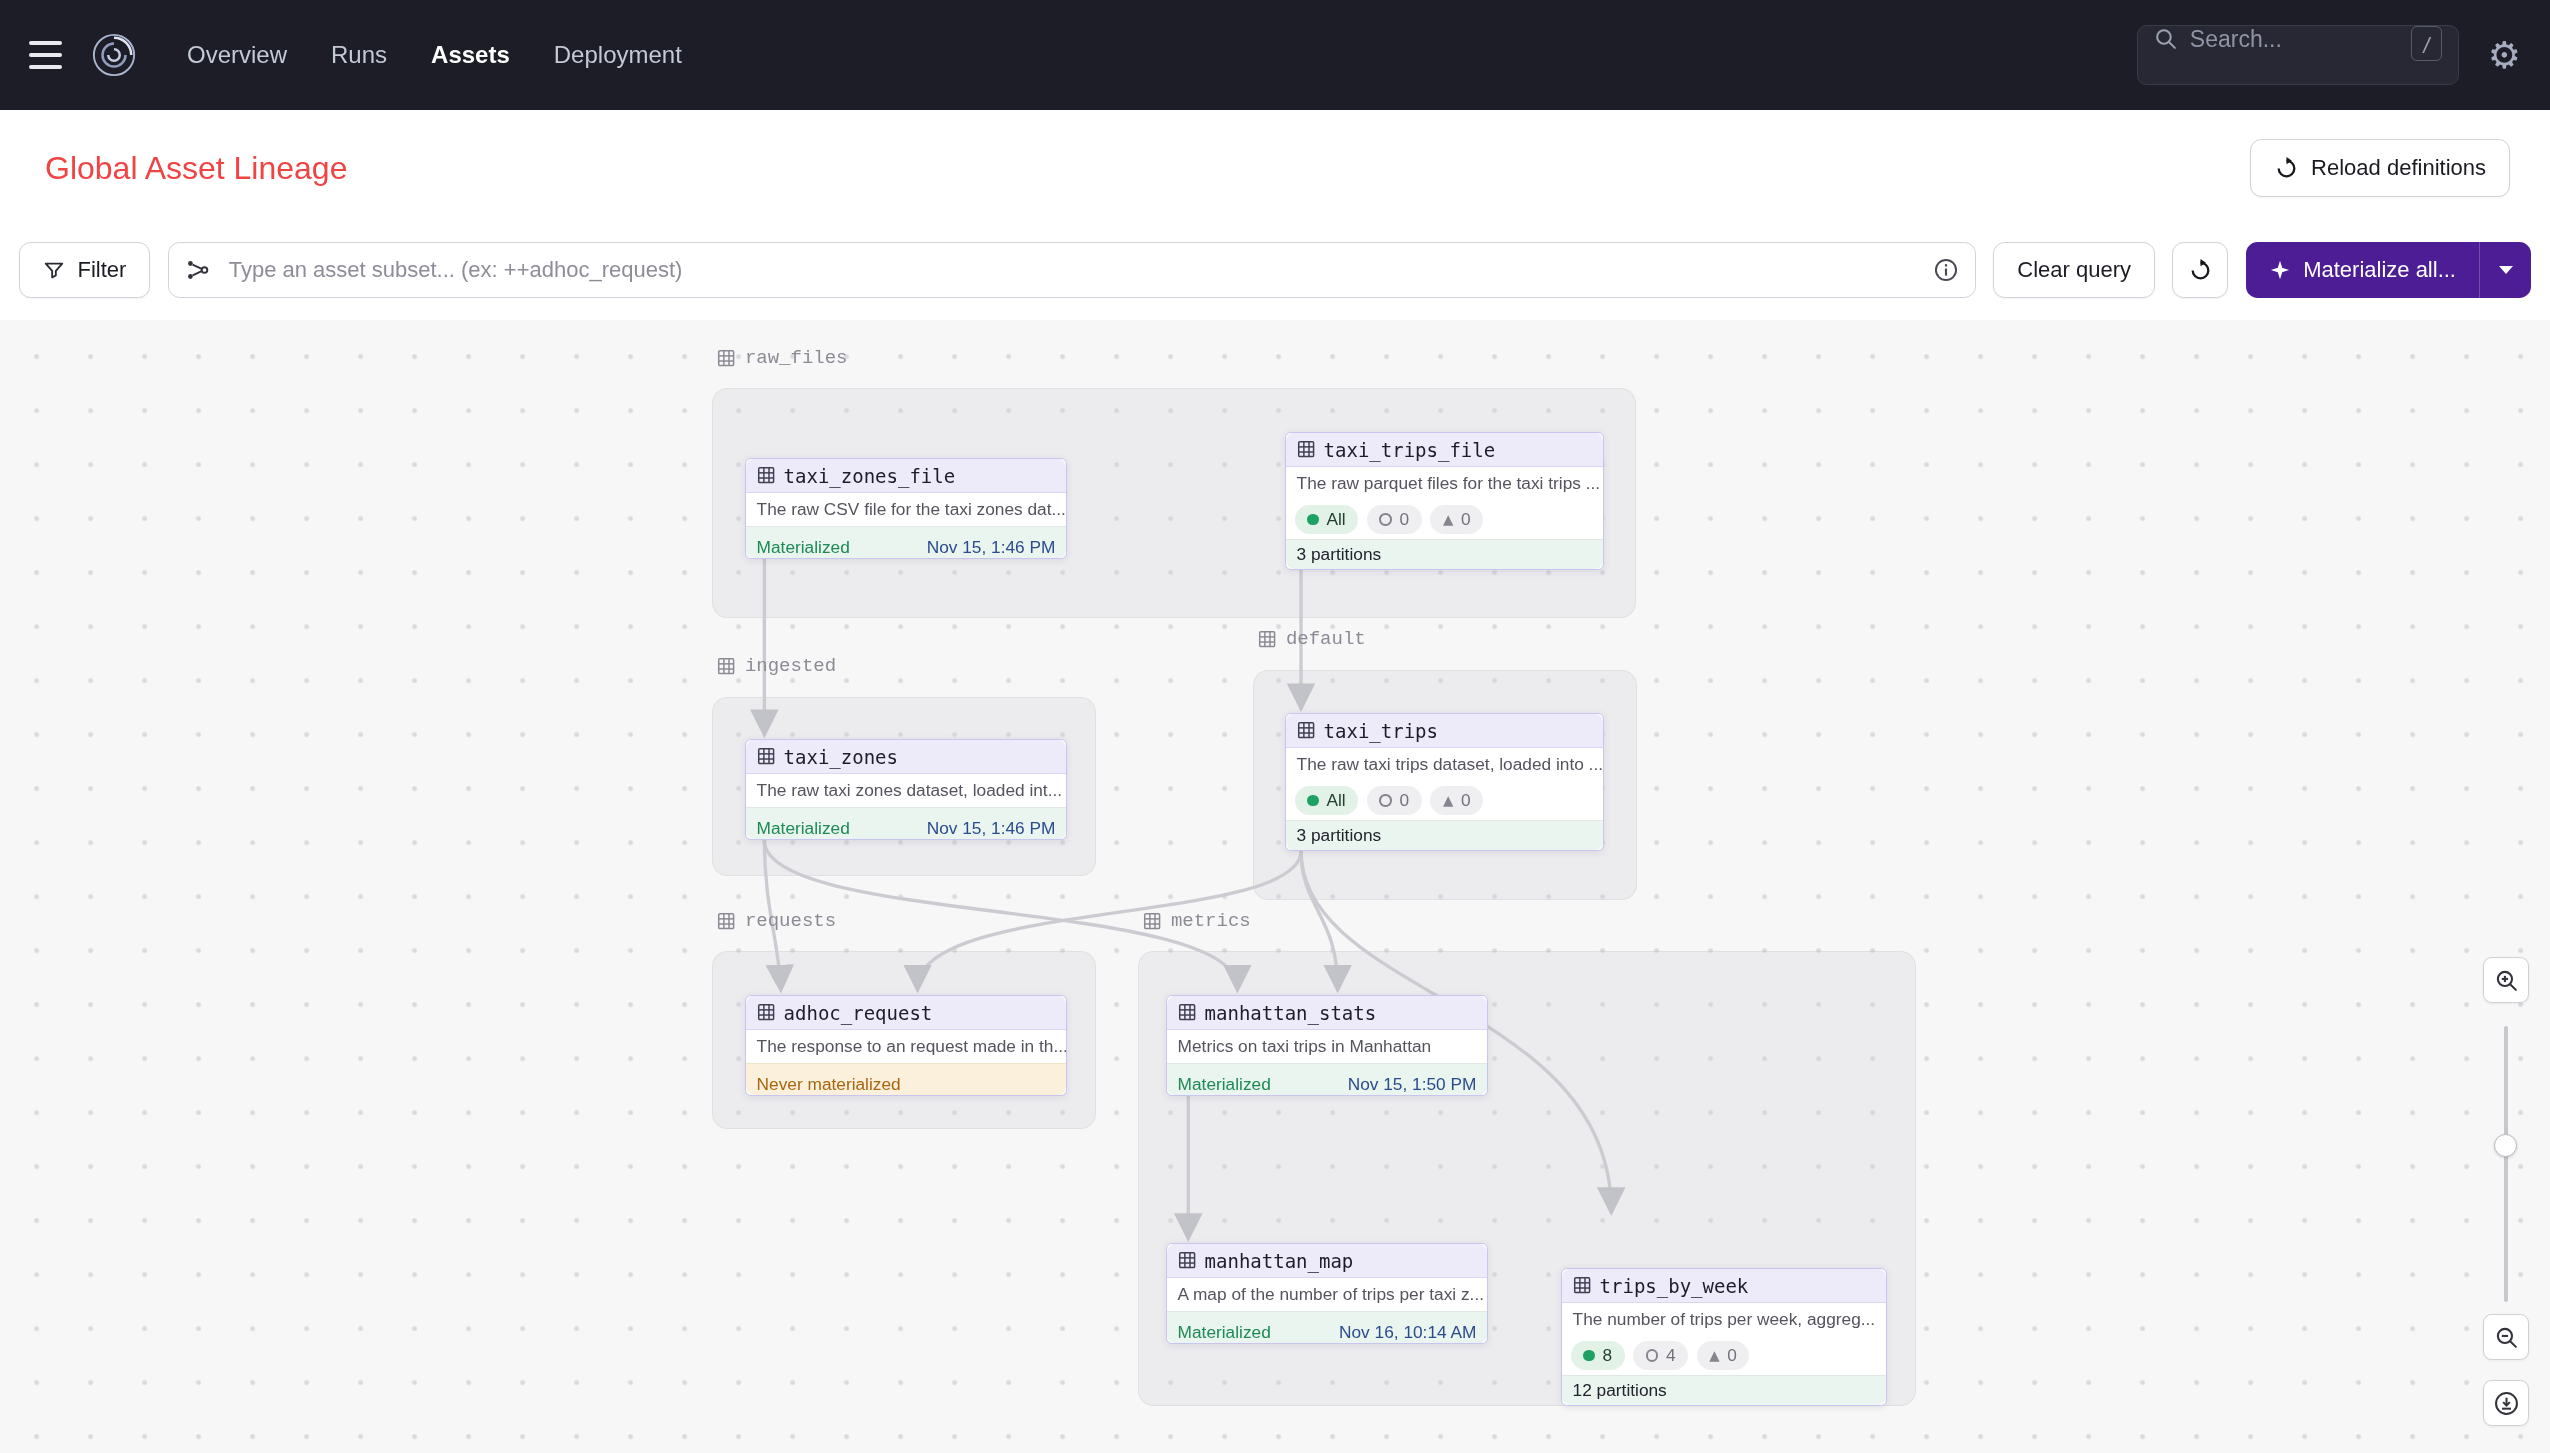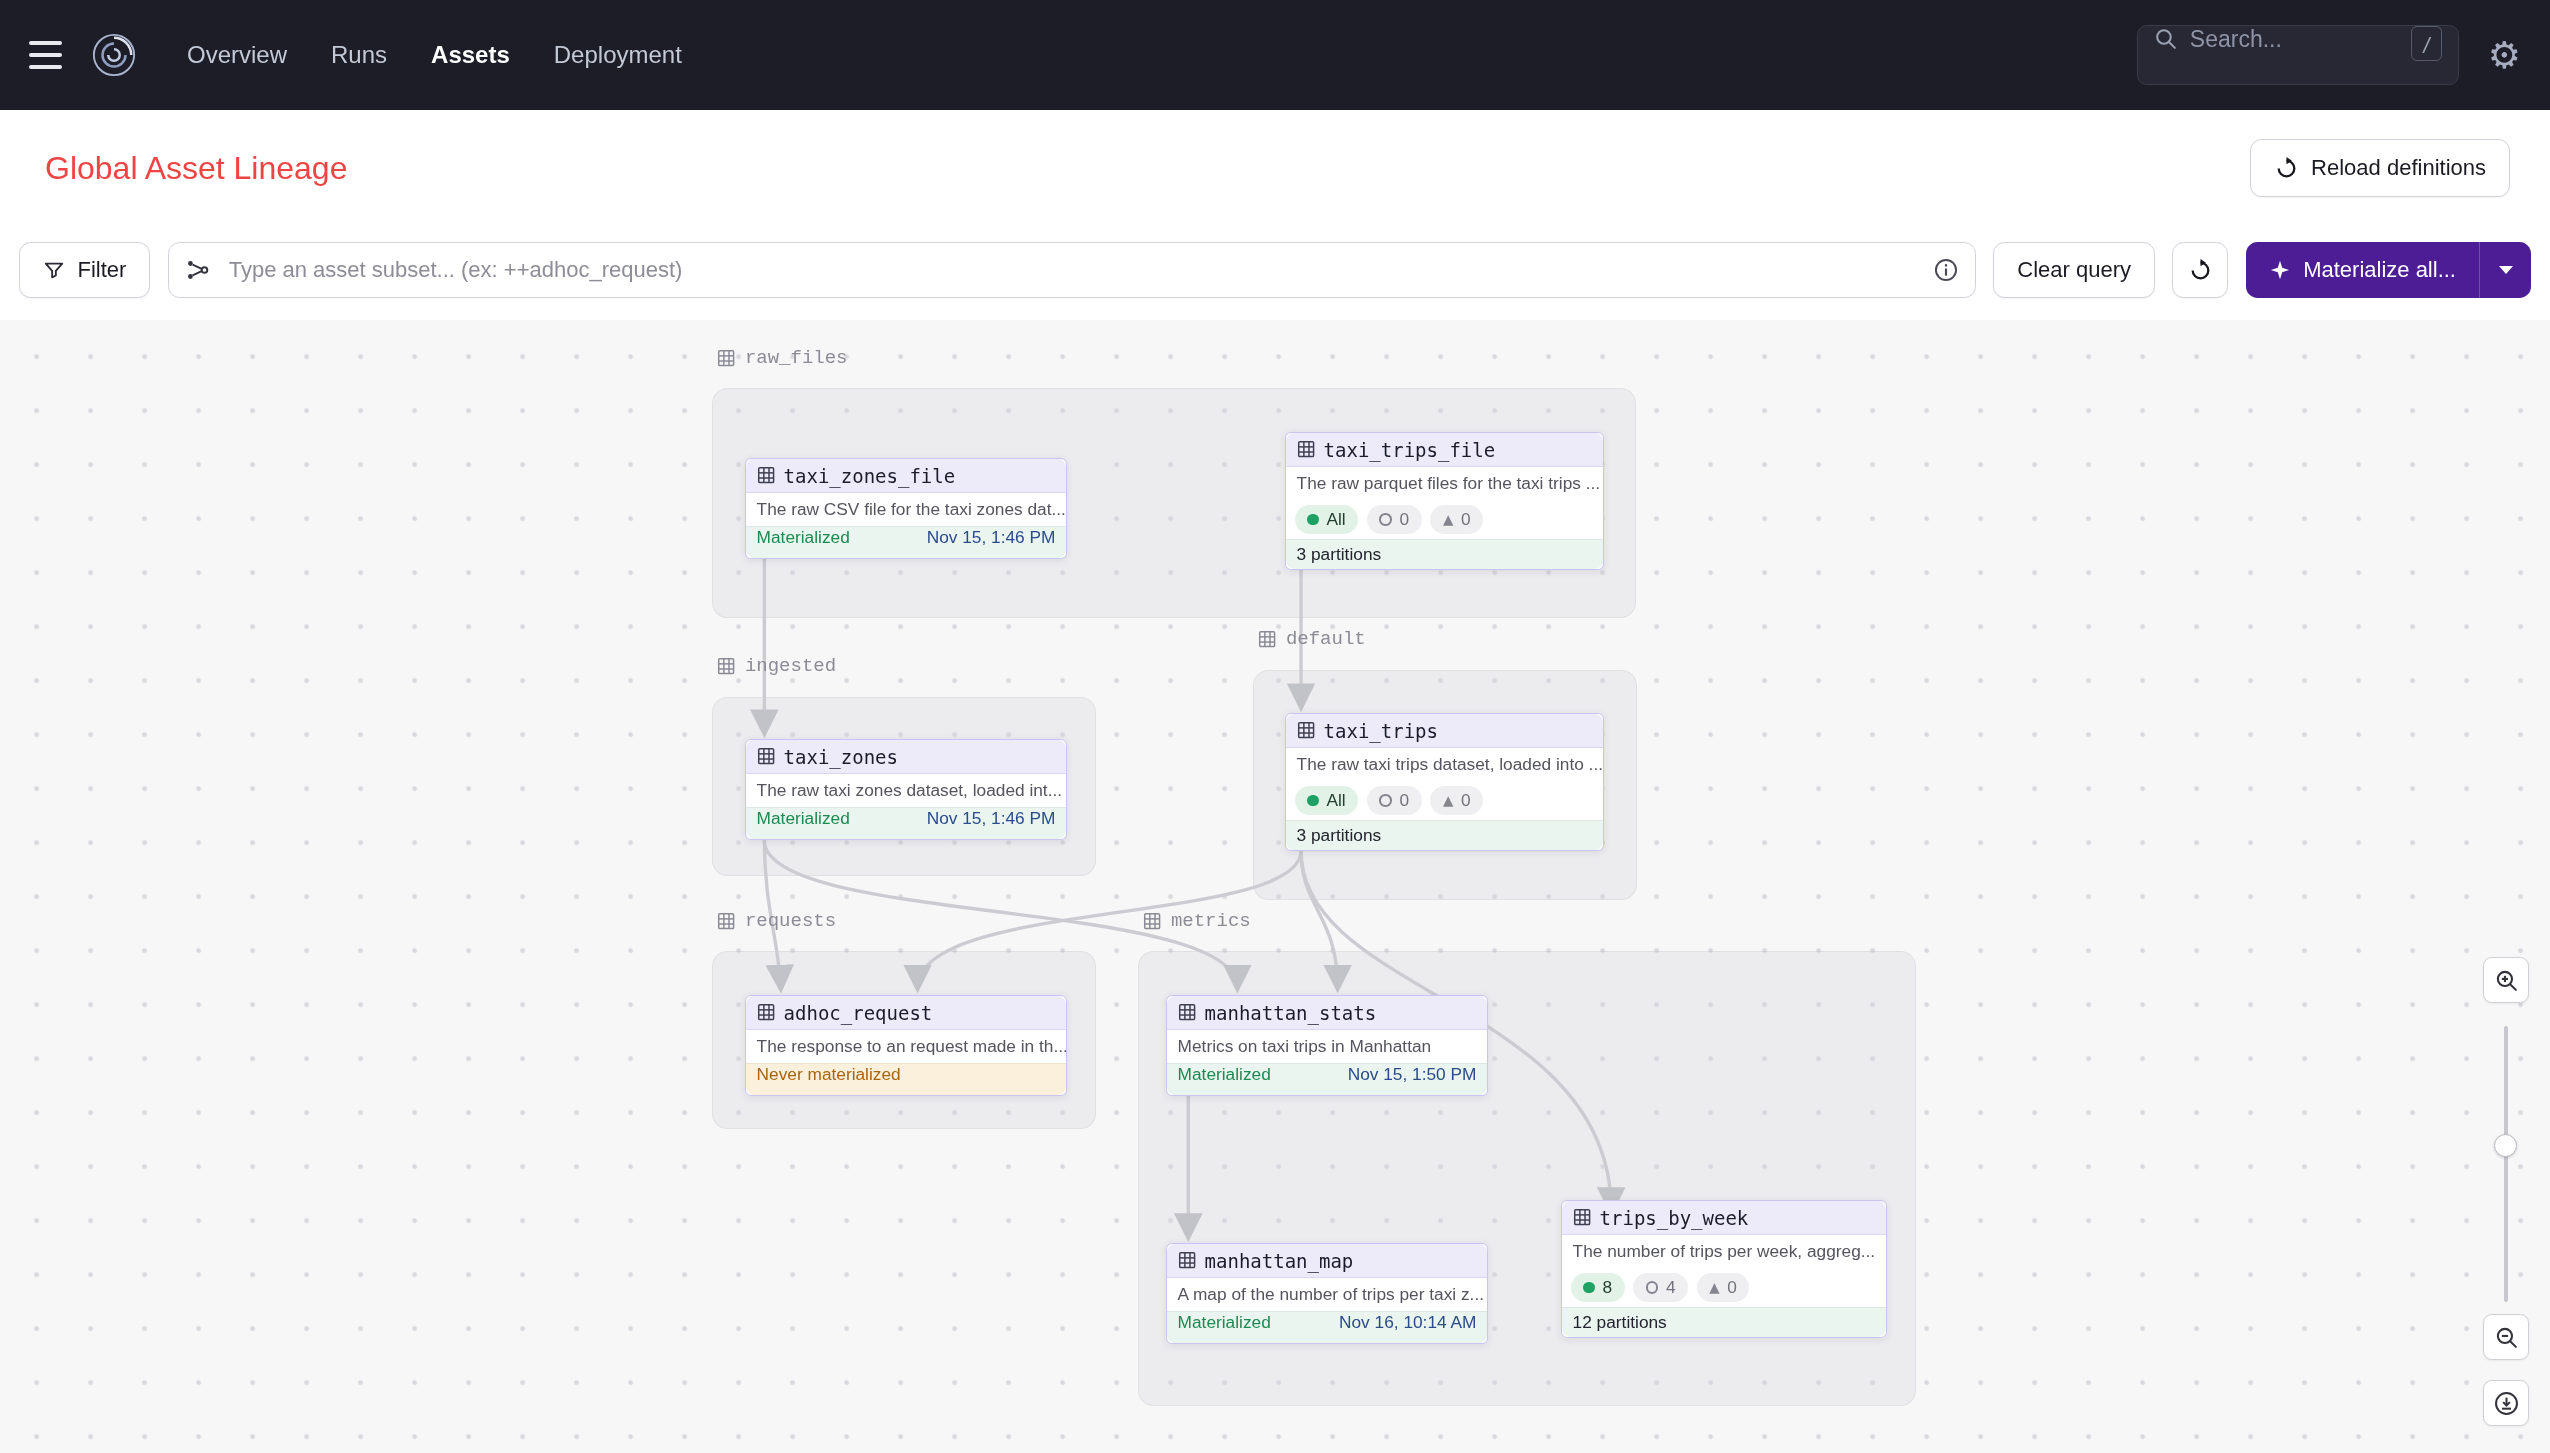--- a/index.html
+++ b/index.html
@@ -47,21 +47,21 @@
     background-image:radial-gradient(circle,#d9d9de 2.1px,transparent 2.8px);
     background-size:54px 54px;background-position:9.6px 9.6px;overflow:hidden}
   .edges{position:absolute;left:0;top:0;z-index:1}
   .group-box{position:absolute;background:rgba(208,208,216,0.28);border:1px solid rgba(0,0,0,0.05);border-radius:15.4px;z-index:0}
   .group-label{position:absolute;display:flex;align-items:center;gap:9.6px;font-family:Liberation Mono, monospace;font-size:19px;color:#8b8b95;z-index:2;cursor:pointer}
 
   .node{position:absolute;z-index:3;background:#fff;border:1.4px solid #c9c5f0;border-radius:6px;box-shadow:0 1.9px 7.7px rgba(60,60,90,0.10);cursor:pointer}
   .n-head{height:34px;display:flex;align-items:center;gap:8.7px;padding:0 10.6px;background:#edebfa;border-bottom:1px solid #d9d5f4;border-radius:8.2px 8.2px 0 0}
   .n-name{font-family:"DejaVu Sans Mono",monospace;font-size:19px;color:#1c1c2b}
   .n-desc{height:33px;display:flex;align-items:center;padding:0 10.6px;font-size:17.3px;color:#54545e;white-space:nowrap;overflow:hidden}
-  .n-status{height:32px;display:flex;align-items:flex-start;justify-content:space-between;padding:0 10.6px;background:#e9f5ee;border-top:1px solid #dfe8e2;border-radius:0 0 8.2px 8.2px;font-size:17.3px}
+  .n-status{height:32px;display:flex;align-items:flex-end;justify-content:space-between;padding:0 10.6px;background:#e9f5ee;border-top:1px solid #dfe8e2;border-radius:0 0 8.2px 8.2px;font-size:17.3px}
   .n-status .ok{color:#1d8a52}
   .n-status .time{color:#2a4b8d}
   .n-status.warn{background:#faf0dc;border-top-color:#efe3c8}
   .n-status .warn-text{color:#a8650e}
   .n-badges{height:39px;display:flex;align-items:center;gap:8.7px;padding:0 8.7px;background:#fff}
   .pill{height:29px;display:inline-flex;align-items:center;gap:7.7px;padding:0 12.5px;border-radius:14.5px;background:#efeff2;font-size:17.3px;color:#72727c}
   .pill.green{background:#e2f2e7;color:#233f30}
   .dot{width:11.6px;height:11.6px;border-radius:50%;background:#1fa164}
   .ring{width:12.5px;height:12.5px;border-radius:50%;border:2.4px solid #85858f}
   .tri{font-size:13.5px;color:#85858f;line-height:1;font-family:"DejaVu Sans",sans-serif}
@@ -411,21 +411,21 @@
         </svg>
       <span class="n-name">manhattan_map</span>
     </div>
     <div class="n-desc">A map of the number of trips per taxi z...</div>
     <div class="n-status">
       <span class="ok">Materialized</span>
       <span class="time">Nov 16, 10:14 AM</span>
     </div>
   </div>
 
-  <div class="node" style="left:1561px;top:880px;width:326px">
+  <div class="node" style="left:1561px;top:948px;width:326px">
     <div class="n-head">
       <svg width="18.3" height="18.3" viewBox="0 0 16 16">
           <g fill="none" stroke="#3f3f52" stroke-width="1.3">
             <rect x="1.5" y="1.5" width="13" height="13" rx="1"></rect>
             <line x1="1.5" y1="6" x2="14.5" y2="6"></line>
             <line x1="1.5" y1="10.5" x2="14.5" y2="10.5"></line>
             <line x1="6" y1="1.5" x2="6" y2="14.5"></line>
             <line x1="10.5" y1="1.5" x2="10.5" y2="14.5"></line>
           </g>
         </svg>

